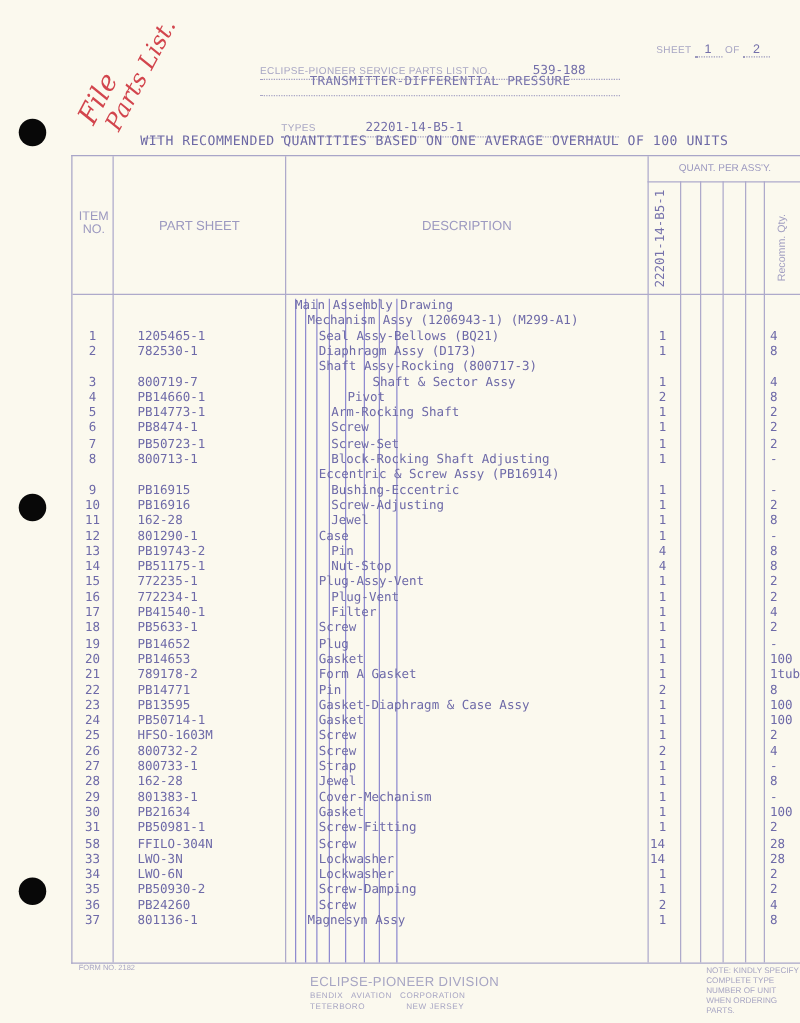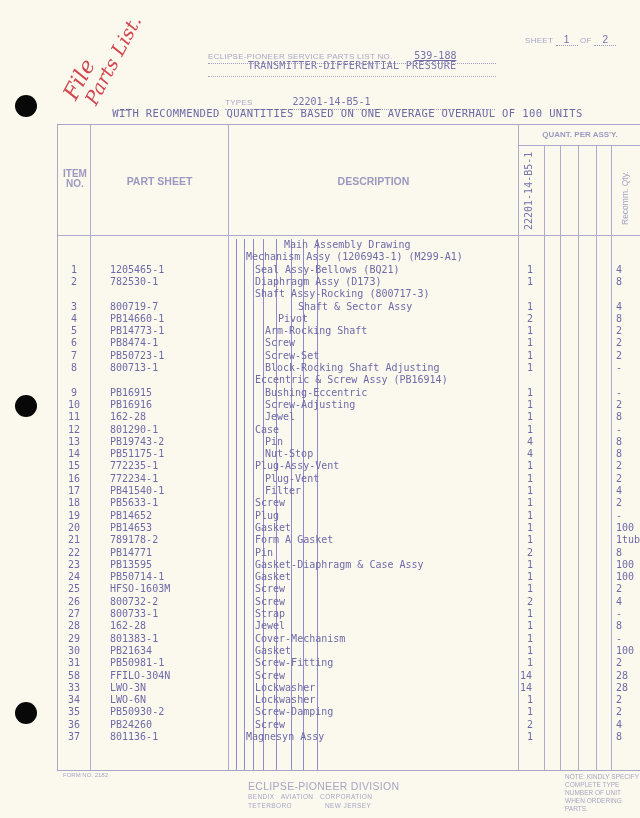--- a/index.html
+++ b/index.html
@@ -8,21 +8,21 @@
   .hole{position:absolute;left:15px;width:22px;height:22px;border-radius:50%;background:#080808;}
   .handwrite{position:absolute;color:#d2454d;font-family:"DejaVu Serif",serif;font-style:italic;font-size:22px;transform:rotate(-62deg);transform-origin:left top;white-space:nowrap;}
   .hdr-small{font-family:"Liberation Sans",sans-serif;font-size:8px;color:#a8a6c4;letter-spacing:.3px;}
   .hdr-val{font-size:10px;color:#7470aa;}
   .uline{border-bottom:1px dotted #9b98bc;}
   .title2{font-size:10px;color:#7a76ad;letter-spacing:.3px;}
   .sub{font-size:10.5px;color:#6d69a5;letter-spacing:.4px;}
   .tbl{position:absolute;left:57px;top:124px;width:583px;height:645px;border:1px solid #a9a6c8;border-right:none;}
   .vline{position:absolute;top:0;bottom:0;width:0;border-left:1px solid #aeaacb;}
   .hline{position:absolute;left:0;right:0;height:0;border-top:1px solid #aeaacb;}
-  .colhdr{position:absolute;font-family:"Liberation Sans",sans-serif;color:#9c99c0;text-align:center;font-weight:bold;}
+  .colhdr{position:absolute;font-family:"Liberation Sans",sans-serif;color:#9c99c0;text-align:center;}
   .rot{position:absolute;transform:rotate(-90deg);transform-origin:left top;white-space:nowrap;}
   .row{position:absolute;left:0;right:0;height:12.3px;font-size:10px;line-height:12px;}
   .c-item{position:absolute;left:0;width:32px;text-align:center;}
   .c-part{position:absolute;left:52px;}
   .c-desc{position:absolute;white-space:nowrap;}
   .c-q{position:absolute;left:465px;width:14px;text-align:center;}
   .c-r{position:absolute;left:558px;}
   .ind{position:absolute;top:114px;bottom:0;width:0;border-left:1px solid #8f8bd0;}
   .foot{position:absolute;font-family:"Liberation Sans",sans-serif;color:#a7a5c3;}
 </style>
@@ -38,21 +38,21 @@
 
 <div class="abs hdr-small" style="left:525px;top:34px;">
   <span>SHEET</span>
   <span class="uline hdr-val" style="display:inline-block;width:22px;text-align:center;">1</span>
   <span>OF</span>
   <span class="uline hdr-val" style="display:inline-block;width:22px;text-align:center;">2</span>
 </div>
 
 <div class="abs" style="left:208px;top:44px;width:288px;border-bottom:1px dotted #a09dc1;">
   <span class="hdr-small">ECLIPSE-PIONEER SERVICE PARTS LIST NO.</span>
-  <span class="hdr-val" style="margin-left:12px;text-decoration:underline;">539-188</span>
+  <span class="hdr-val" style="margin-left:24px;">539-188</span>
 </div>
 <div class="abs title2" style="left:208px;top:60px;width:288px;text-align:center;">TRANSMITTER-DIFFERENTIAL PRESSURE</div>
 <div class="abs" style="left:208px;top:76px;width:288px;border-top:1px dotted #a9a6c6;"></div>
 <div class="abs" style="left:225px;top:90px;width:270px;border-bottom:1px dotted #a09dc1;">
   <span class="hdr-small">TYPES</span>
   <span class="hdr-val" style="margin-left:30px;">22201-14-B5-1</span>
 </div>
 <div class="abs" style="left:115px;top:110px;width:14px;border-top:1px solid #b7b4cc;"></div>
 <div class="abs sub" style="left:55px;top:107px;width:585px;text-align:center;">WITH RECOMMENDED QUANTITIES BASED ON ONE AVERAGE OVERHAUL OF 100 UNITS</div>
 
@@ -82,21 +82,21 @@
   <div class="colhdr" style="left:33px;top:50px;width:137px;font-size:10.5px;">PART SHEET</div>
   <div class="colhdr" style="left:171px;top:50px;width:289px;font-size:10.5px;">DESCRIPTION</div>
   <div class="colhdr" style="left:461px;top:5px;width:122px;font-size:8px;">QUANT. PER ASS'Y.</div>
   <div class="rot" style="left:465px;top:105px;font-size:10px;color:#7672ac;">22201-14-B5-1</div>
   <div class="rot" style="left:562px;top:100px;font-size:8.5px;color:#a3a0c2;font-family:'Liberation Sans',sans-serif;">Recomm. Qty.</div>
 
   <div id="rows">
       <div class="row" style="top: 114px;">
         <span class="c-item"></span>
         <span class="c-part"></span>
-        <span class="c-desc" style="left: 178px; padding-left: 48px;">Main Assembly Drawing</span>
+        <span class="c-desc" style="left: 178px;">Main Assembly Drawing</span>
         <span class="c-q"></span>
         <span class="c-r"></span>
       </div>
       <div class="row" style="top: 126.3px;">
         <span class="c-item"></span>
         <span class="c-part"></span>
         <span class="c-desc" style="left: 188px;">Mechanism Assy (1206943-1) (M299-A1)</span>
         <span class="c-q"></span>
         <span class="c-r"></span>
       </div>

